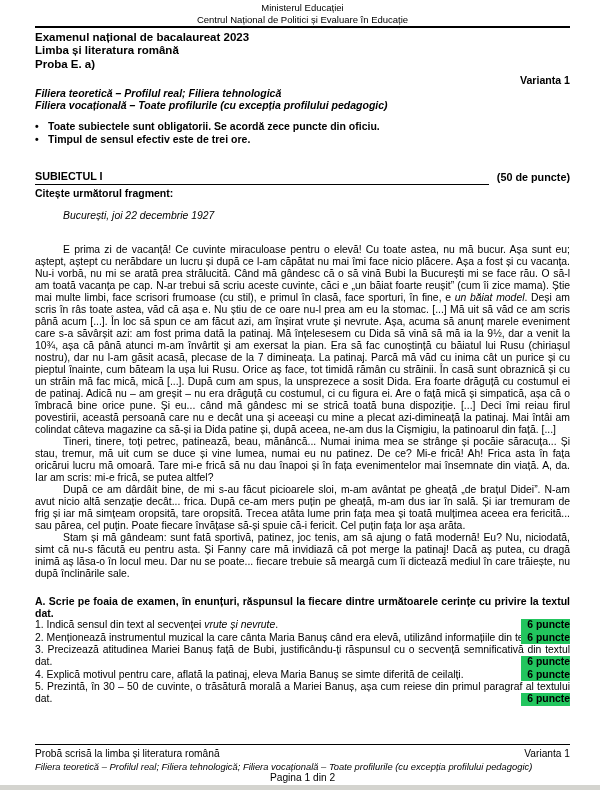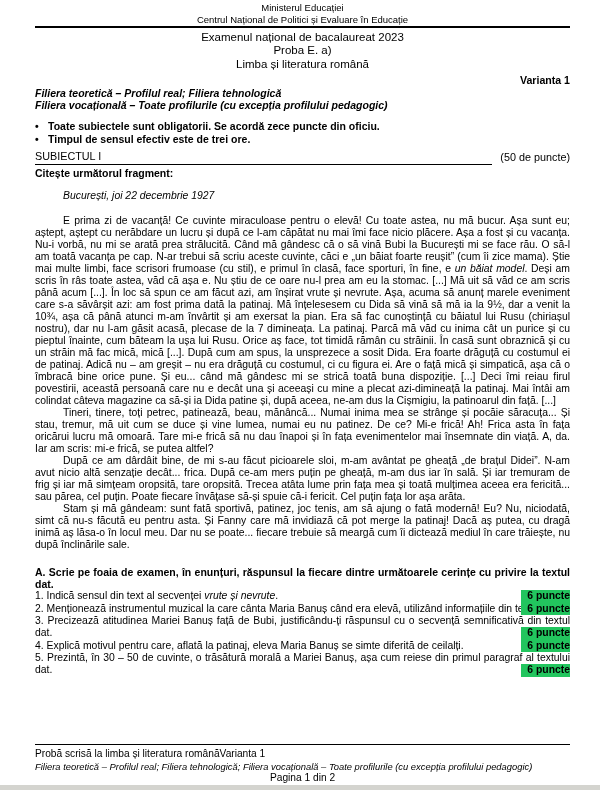--- a/index.html
+++ b/index.html
@@ -8,62 +8,62 @@
     width:600px; height:790px;
     box-sizing:border-box;
     padding:2px 30px 0 35px;
     background:#ffffff;
     color:#000;
     font-family:"Liberation Sans","DejaVu Sans",sans-serif;
     overflow:hidden;
   }
   .ministry { text-align:center; font-size:9.5px; line-height:11.5px; }
   .hrule { border:0; border-top:2px solid #000; margin:1px 0 0 0; }
-  .titles { text-align:center; font-weight:normal; font-size:11.5px; line-height:13.3px; margin-top:3px; }
+  .titles { text-align:left; font-weight:bold; font-size:11.5px; line-height:13.3px; margin-top:3px; }
   .variant { text-align:right; font-weight:bold; font-size:10.6px; margin-top:3px; line-height:12px; }
   .filiera { font-weight:bold; font-style:italic; font-size:10.5px; line-height:12px; }
   .filiera.first { margin-top:1px; }
   .bullets { margin-top:9px; }
   .bullet { font-weight:bold; font-size:10.5px; line-height:13px; display:flex; }
   .bullet .dot { width:13px; text-align:left; }
   .bullet .btxt { flex:1; }
-  .subject-row { display:flex; align-items:flex-end; margin-top:4px; font-weight:normal; font-size:10.8px; line-height:13px; }
+  .subject-row { display:flex; align-items:flex-end; margin-top:24px; font-weight:bold; font-size:10.8px; line-height:13px; }
   .subject-fill { flex:1; border-bottom:1.8px solid #000; padding-bottom:1px; }
   .subject-points { padding-left:8px; padding-bottom:1px; }
   .read-instruction { font-weight:bold; font-size:10.5px; line-height:12px; margin-top:2px; }
   .dateline { font-style:italic; font-size:10.4px; margin-top:11px; text-indent:28px; line-height:12px; }
   .frag { margin:0; font-size:10.4px; line-height:12px; text-align:justify; text-indent:28px; }
-  .frag.first { margin-top:13px; }
+  .frag.first { margin-top:22px; }
   .attribution { text-align:right; font-size:10.4px; line-height:12px; margin-top:10px; }
   .attribution i { font-style:italic; }
   .sectionA-heading { font-weight:bold; font-size:10.5px; line-height:12.3px; text-align:justify; margin-top:15px; }
   .item { position:relative; font-size:10.4px; line-height:12.3px; text-align:justify; }
   .item .pts { position:absolute; right:0; bottom:0; font-weight:bold; background:#22c55e; padding-left:6px; }
   .footer { position:absolute; left:35px; right:30px; bottom:7px; }
   .footer-rule { border:0; border-top:1.6px solid #000; margin:0 0 3px 0; }
-  .footer-row { display:flex; justify-content:flex-start; font-size:10.2px; line-height:11.5px; }
+  .footer-row { display:flex; justify-content:space-between; font-size:10.2px; line-height:11.5px; }
   .footer-filiera { font-style:italic; font-size:9.4px; line-height:11px; margin-top:1px; }
   .footer-page { text-align:center; font-size:10.2px; line-height:11.5px; }
   .page-edge { position:absolute; left:0; right:0; bottom:0; height:5px; background:#d4d4cf; }
 </style>
 </head>
 <body>
 
 <div class="page">
 
   <div class="ministry">
     <div>Ministerul Educației</div>
     <div>Centrul Național de Politici și Evaluare în Educație</div>
   </div>
   <hr class="hrule">
 
   <div class="titles">
     <div>Examenul național de bacalaureat 2023</div>
+    <div>Limba și literatura română</div>
     <div>Proba E. a)</div>
-    <div>Limba și literatura română</div>
   </div>
 
   <div class="variant">Varianta 1</div>
 
   <div class="filiera first">Filiera teoretică – Profilul real; Filiera tehnologică</div>
   <div class="filiera">Filiera vocațională – Toate profilurile (cu excepția profilului pedagogic)</div>
 
   <div class="bullets">
     <div class="bullet">
         <span class="dot">•</span>

